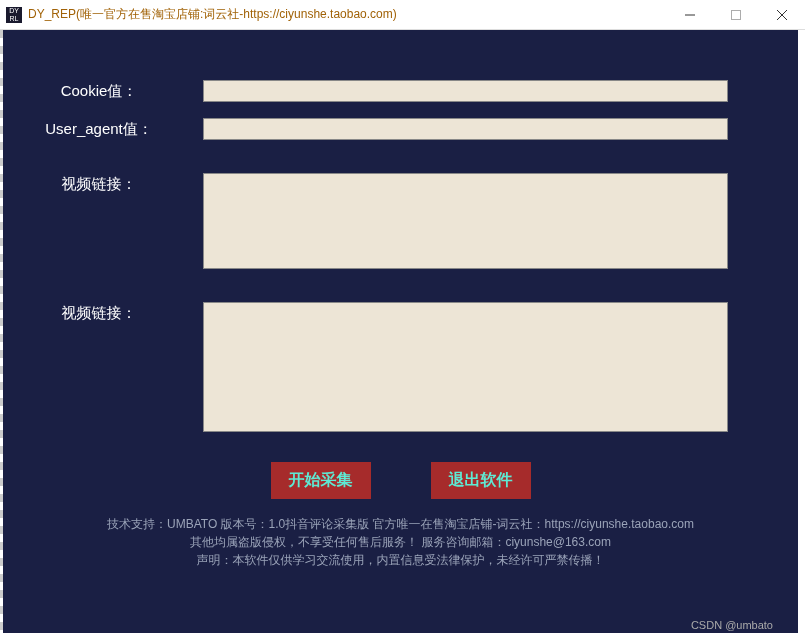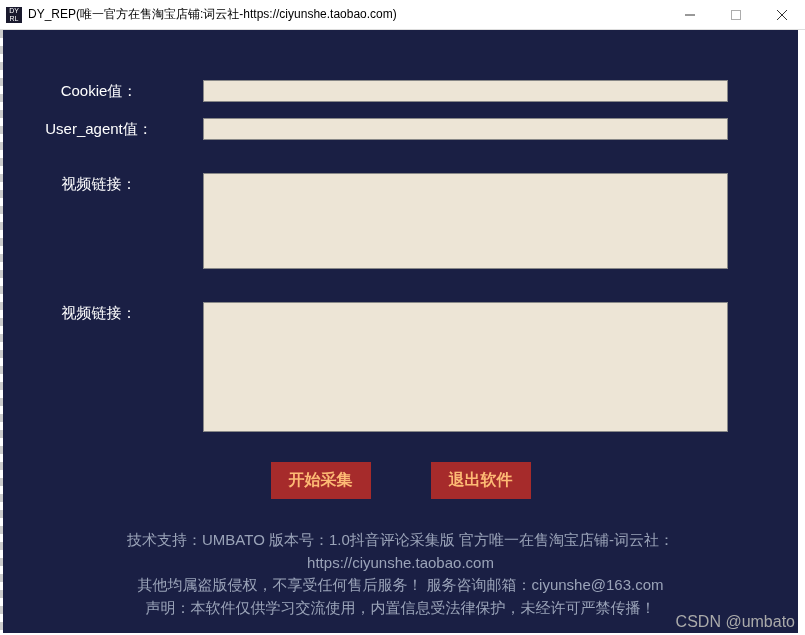--- a/index.html
+++ b/index.html
@@ -31,21 +31,21 @@
       font-size: 7px;
       line-height: 8px;
       display: flex;
       flex-direction: column;
       align-items: center;
       justify-content: center;
       margin-right: 6px;
     }
     .titlebar-title {
       font-size: 12px;
-      color: #000000;
+      color: #a16207;
       flex: 1;
     }
     .window-controls {
       display: flex;
       height: 30px;
     }
     .win-btn {
       width: 46px;
       height: 30px;
       display: flex;
@@ -107,42 +107,42 @@
       margin-top: 33px;
     }
     .button-row {
       display: flex;
       justify-content: center;
       gap: 60px;
       margin-top: 30px;
     }
     .action-btn {
       background: #a62b2b;
-      color: #fdba74;
+      color: #5eead4;
       border: none;
       font-size: 16px;
       font-weight: bold;
       padding: 8px 18px;
       font-family: inherit;
       cursor: pointer;
     }
     .footer-text {
       text-align: center;
       color: #9aa3b8;
-      font-size: 15px;
+      font-size: 12px;
       line-height: 1.5;
-      margin-top: 30px;
+      margin-top: 16px;
       padding: 0 52px;
     }
     .watermark {
       position: absolute;
       bottom: 4px;
-      right: 10px;
+      right: 32px;
       color: #aaa;
-      font-size: 16px;
+      font-size: 11px;
     }
     .left-edge {
       position: absolute;
       left: 0;
       top: 30px;
       bottom: 0;
       width: 3px;
       background: repeating-linear-gradient(
         to bottom,
         #ccc 0, #ccc 8px, #fff 8px, #fff 16px

